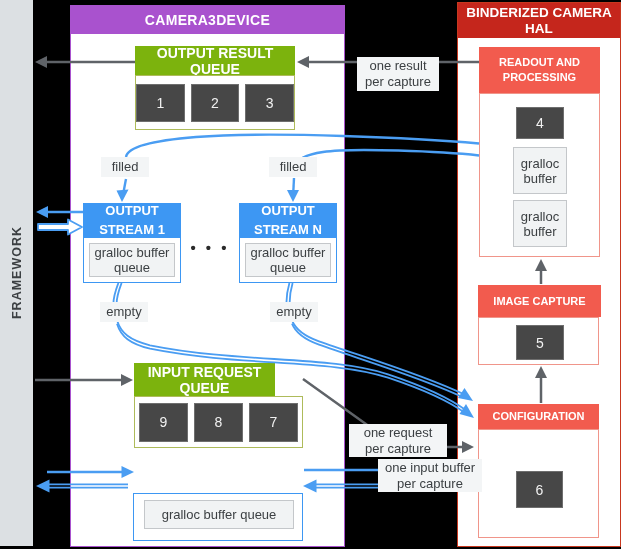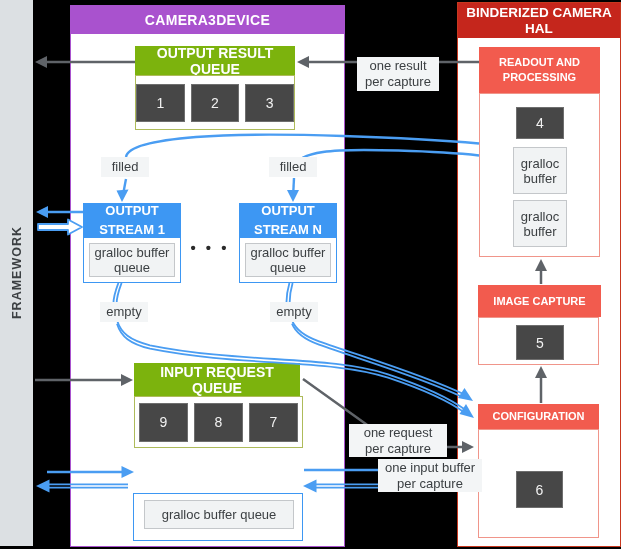--- a/index.html
+++ b/index.html
@@ -73,21 +73,21 @@
   </div>
 
   <div class="abs dots flexc" style="left:186px;top:238px;width:48px;height:18px;">• • •</div>
 
   <div class="abs hdr hdr-blue flexc pre" style="left:239px;top:203px;width:98px;height:34px;">OUTPUT
 STREAM N</div>
   <div class="abs sbody" style="left:239px;top:237px;width:98px;height:46px;">
     <div class="abs gralloc flexc" style="left:5px;top:5px;width:86px;height:34px;">gralloc buffer queue</div>
   </div>
 
-  <div class="abs hdr hdr-green flexc" style="left:134px;top:363px;width:166px;height:33px;">INPUT REQUEST QUEUE</div>
+  <div class="abs hdr hdr-green flexc" style="left:134px;top:363px;width:141px;height:33px;">INPUT REQUEST QUEUE</div>
   <div class="abs qbody" style="left:134px;top:396px;width:169px;height:52px;">
     <div class="dark-box flexc" style="width:47px;height:37px;">9</div>
     <div class="dark-box flexc" style="width:47px;height:37px;">8</div>
     <div class="dark-box flexc" style="width:47px;height:37px;">7</div>
   </div>
 
   <div class="abs sbody" style="left:133px;top:493px;width:170px;height:48px;">
     <div class="abs gralloc flexc" style="left:10px;top:6px;width:150px;height:29px;">gralloc buffer queue</div>
   </div>
 

